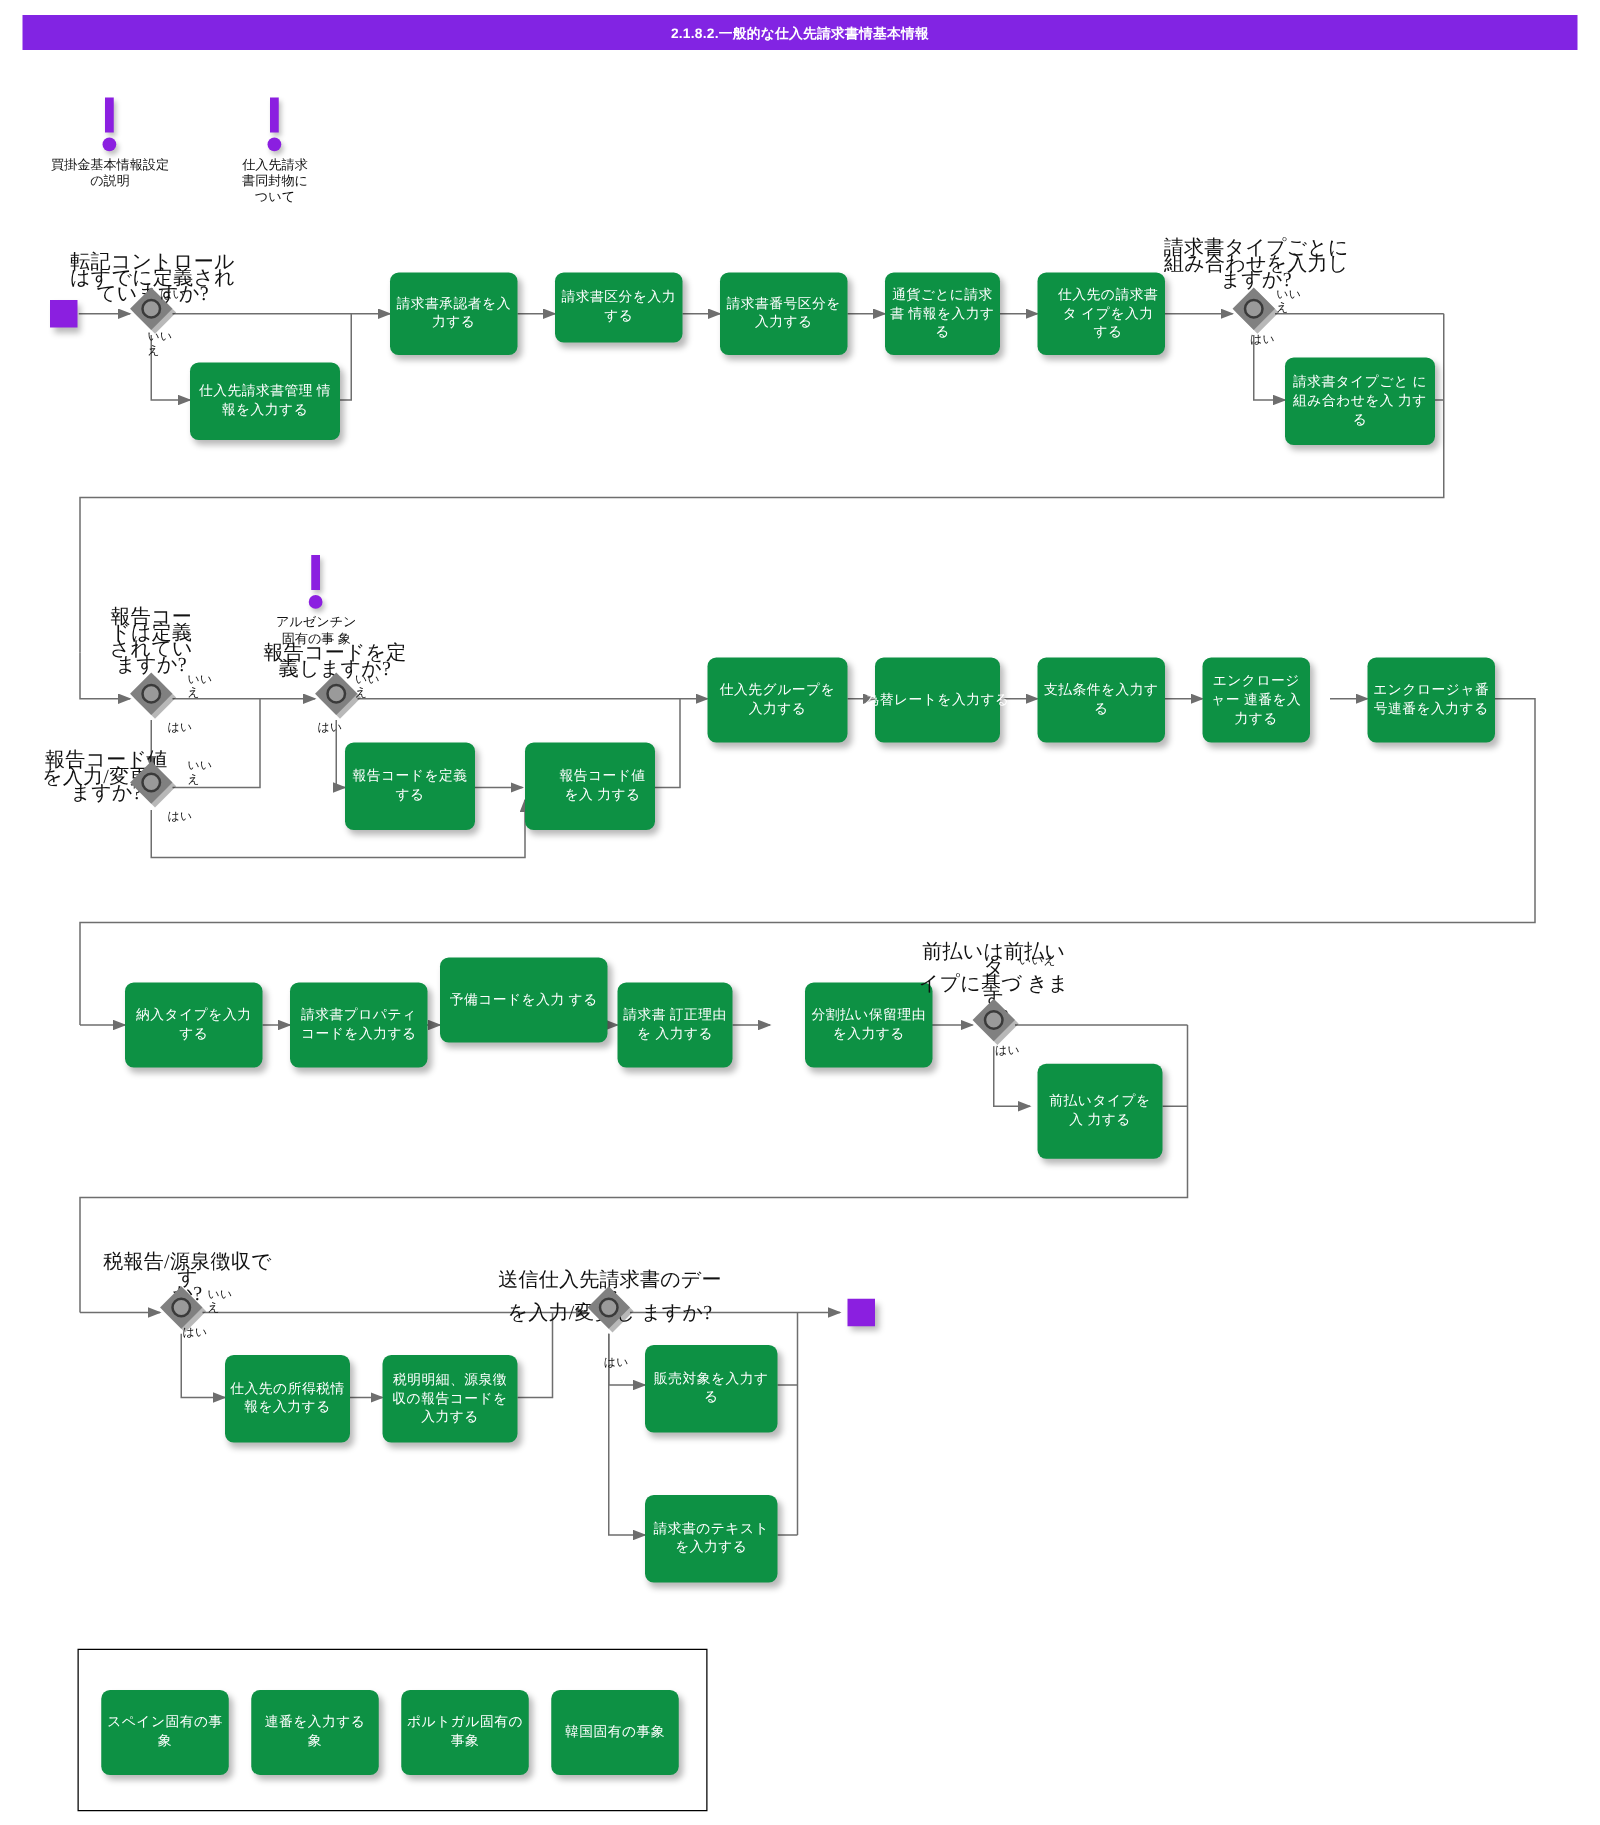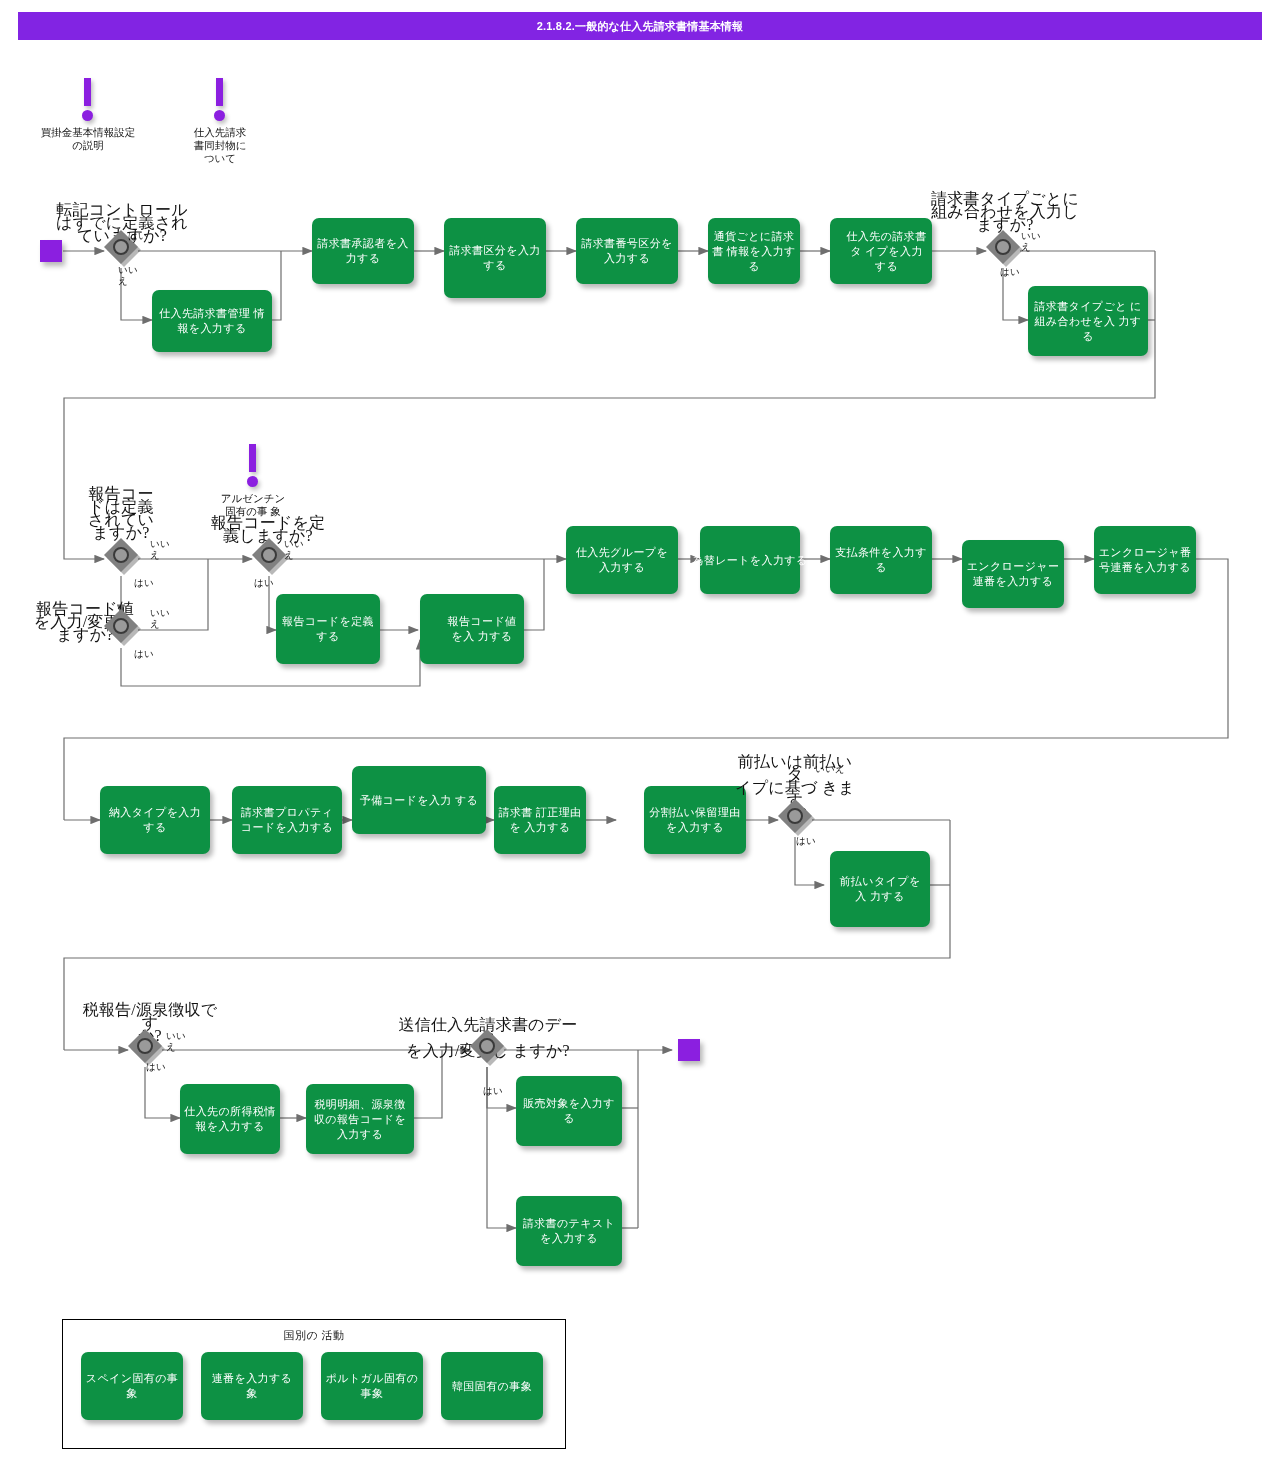--- a/index.html
+++ b/index.html
@@ -211,21 +211,21 @@
   <div class="dring"></div>
 </div>
 <div class="lbl" style="left:128px;top:231px;">はい</div>
 <div class="lbl" style="left:118px;top:265px;">いい
 え</div>
 
 <div class="proc" style="left:152px;top:290px;width:120px;height:62px;">仕入先請求書管理
 情報を入力する</div>
 <div class="proc" style="left:312px;top:218px;width:102px;height:66px;">請求書承認者を入
 力する</div>
-<div class="proc" style="left:444px;top:218px;width:102px;height:80px;">請求書区分を入力
+<div class="proc" style="left:444px;top:218px;width:102px;height:56px;">請求書区分を入力
 する</div>
 <div class="proc" style="left:576px;top:218px;width:102px;height:66px;">請求書番号区分を
 入力する</div>
 <div class="proc" style="left:708px;top:218px;width:92px;height:66px;">通貨ごとに請求書
 情報を入力する</div>
 <div class="proc" style="left:830px;top:218px;width:102px;height:66px;padding-left:15px;">仕入先の請求書タ
 イプを入力する</div>
 
 <div class="cap" style="left:930px;top:192px;width:150px;">請求書タイプごとに
 組み合わせを入力し
@@ -281,21 +281,21 @@
 <div class="proc" style="left:276px;top:594px;width:104px;height:70px;">報告コードを定義
 する</div>
 <div class="proc" style="left:420px;top:594px;width:104px;height:70px;padding-left:24px;">報告コード値を入
 力する</div>
 
 <div class="proc" style="left:566px;top:526px;width:112px;height:68px;">仕入先グループを
 入力する</div>
 <div class="proc nowrap" style="left:700px;top:526px;width:100px;height:68px;">為替レートを入力する</div>
 <div class="proc" style="left:830px;top:526px;width:102px;height:68px;">支払条件を入力す
 る</div>
-<div class="proc" style="left:962px;top:540px;width:102px;height:68px;">エンクロージャー
+<div class="proc" style="left:962px;top:526px;width:86px;height:68px;">エンクロージャー
 連番を入力する</div>
 <div class="proc" style="left:1094px;top:526px;width:102px;height:68px;">エンクロージャ番
 号連番を入力する</div>
 
 <div class="proc" style="left:100px;top:786px;width:110px;height:68px;">納入タイプを入力
 する</div>
 <div class="proc" style="left:232px;top:786px;width:110px;height:68px;">請求書プロパティ
 コードを入力する</div>
 <div class="proc" style="left:352px;top:766px;width:134px;height:68px;">予備コードを入力
 する</div>
@@ -342,21 +342,20 @@
   <div class="dring"></div>
 </div>
 <div class="lbl" style="left:483px;top:1086px;">はい</div>
 
 <div class="proc" style="left:516px;top:1076px;width:106px;height:70px;">販売対象を入力す
 る</div>
 <div class="proc" style="left:516px;top:1196px;width:106px;height:70px;">請求書のテキスト
 を入力する</div>
 
 <div class="legend" style="left:62px;top:1319px;width:502px;height:128px;">
-  <div class="ltitle">国別の 活動</div>
   <div class="proc" style="left:18px;top:32px;width:102px;height:68px;">スペイン固有の事
 象</div>
   <div class="proc" style="left:138px;top:32px;width:102px;height:68px;">連番を入力する
 象</div>
   <div class="proc" style="left:258px;top:32px;width:102px;height:68px;">ポルトガル固有の
 事象</div>
   <div class="proc" style="left:378px;top:32px;width:102px;height:68px;">韓国固有の事象</div>
 </div>
 
 </body></html>

